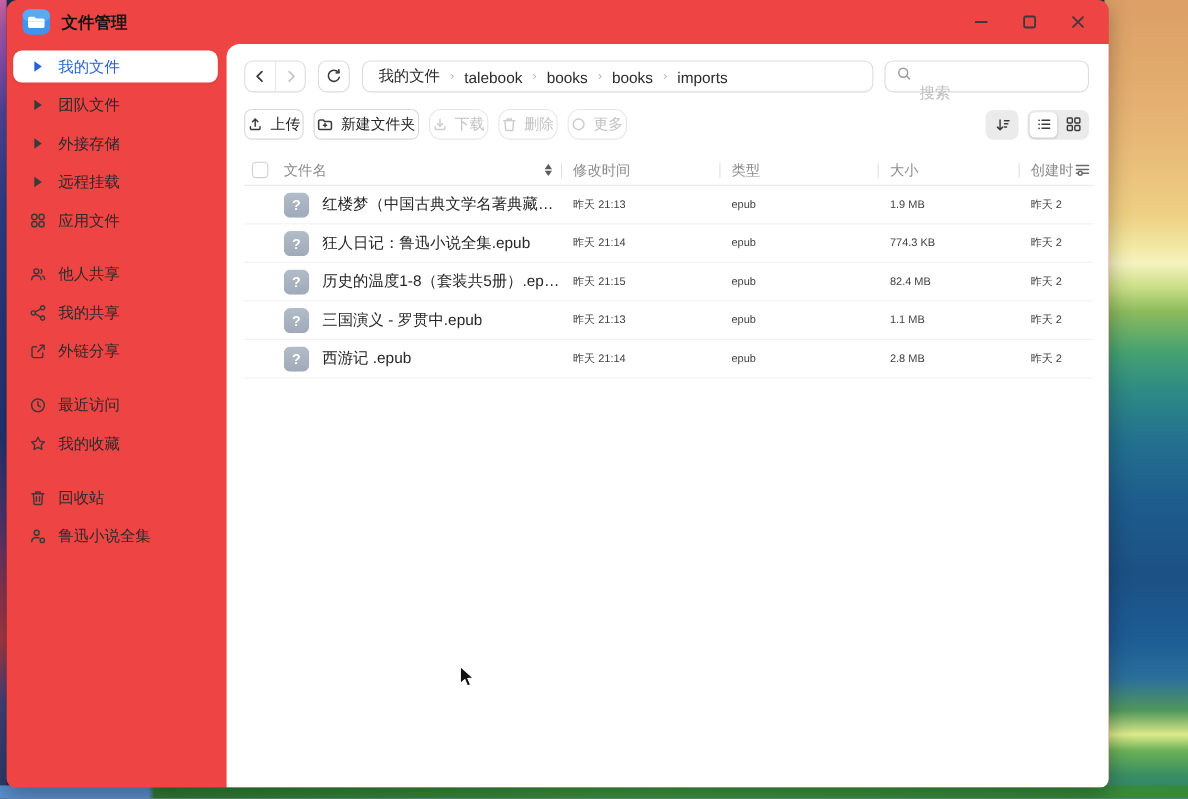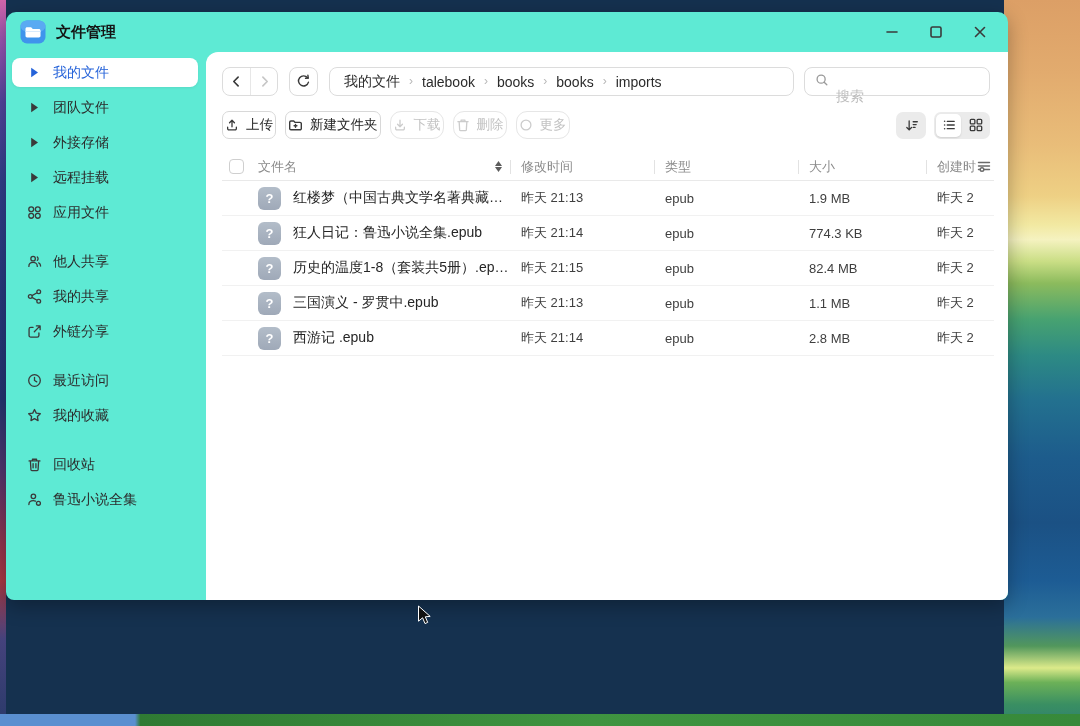--- a/index.html
+++ b/index.html
@@ -12,22 +12,22 @@
       #f2e9a2 31%,#f5f2c0 33%,#cade85 36%,#8cbb5d 39%,#47a271 44%,#2d8a84 49%,
       #23718f 55%,#1d5c8c 63%,#1b5184 72%,#1d5c94 80%,#2b6f9a 85%,#52975c 89%,
       #dcea8a 92%,#6cb158 94%,#3a8f62 97%,#2d7f70 100%); }
   .wall-left { position:absolute; left:0; top:0; width:6px; height:726px;
     background:linear-gradient(180deg,#cf64a8 0%,#9955b5 6%,#5446a0 14%,#32408c 25%,
       #273a7e 40%,#243572 55%,#53356f 65%,#93364f 75%,#aa3a45 80%,#45427c 88%,#2a3a6a 100%); }
   .wall-bottom { position:absolute; left:0; top:714px; width:1080px; height:12px;
     background:linear-gradient(90deg,#5a8fd0 0%,#5a8fd0 12.5%,#2f7a33 13%,#3f9440 55%,#37893a 100%); }
 
   
-  .window { position:absolute; left:6px; top:12px; width:1002px; height:588px;
-    background:#5eead4; border-radius:10px 10px 8px 8px; overflow:hidden;
+  .window { position:absolute; left:6px; top:0; width:1002px; height:716px;
+    background:#ef4444; border-radius:10px 10px 8px 8px; overflow:hidden;
     box-shadow:0 6px 20px rgba(0,0,0,.3); }
 
   .titlebar { height:40px; display:flex; align-items:center; padding:0 14px; }
   .app-icon { width:26px; height:26px; }
   .title { margin-left:10px; font-size:15px; font-weight:bold; color:#141414; }
   .win-controls { margin-left:auto; display:flex; align-items:center; gap:28px; padding-right:6px; }
   .win-btn { width:16px; height:16px; display:flex; align-items:center; justify-content:center; cursor:default; }
 
   
   .sidebar { position:absolute; left:0; top:40px; width:200px; bottom:0; padding-top:6px; }
@@ -79,21 +79,21 @@
   .th-cell.sep::before { content:""; width:1px; height:14px; background:#e2e2e2; margin-right:10px; }
   .checkbox { width:15px; height:15px; border:1.5px solid #cfcfcf; border-radius:4px; margin-left:7px; background:#fff; }
   .sort-arrows { margin-left:auto; margin-right:8px; display:flex; flex-direction:column; gap:1px; }
   .filter-ico { position:absolute; right:2px; top:5px; }
   .t-row { height:35px; border-bottom:1px solid #f1f1f1; font-size:14px; color:#262626; }
   .name-cell { display:flex; align-items:center; gap:12px; overflow:hidden; white-space:nowrap; }
   .file-ico { width:23px; height:23px; min-width:23px; border-radius:6px;
     background:linear-gradient(180deg,#b3bdc9,#9fa9b8); color:#fff; font-weight:bold; font-size:13px;
     display:flex; align-items:center; justify-content:center; }
   .fname { overflow:hidden; text-overflow:ellipsis; }
-  .cell-sub { padding-left:11px; font-size:13px; color:#3f3f3f; white-space:nowrap; overflow:hidden; }
+  .cell-sub { padding-left:11px; font-size:10px; color:#3f3f3f; white-space:nowrap; overflow:hidden; }
 
   .cursor { position:absolute; left:417px; top:605px; pointer-events:none; }
 </style>
 </head>
 <body>
 
 <div class="wall-right"></div>
 <div class="wall-left"></div>
 <div class="wall-bottom"></div>
 

